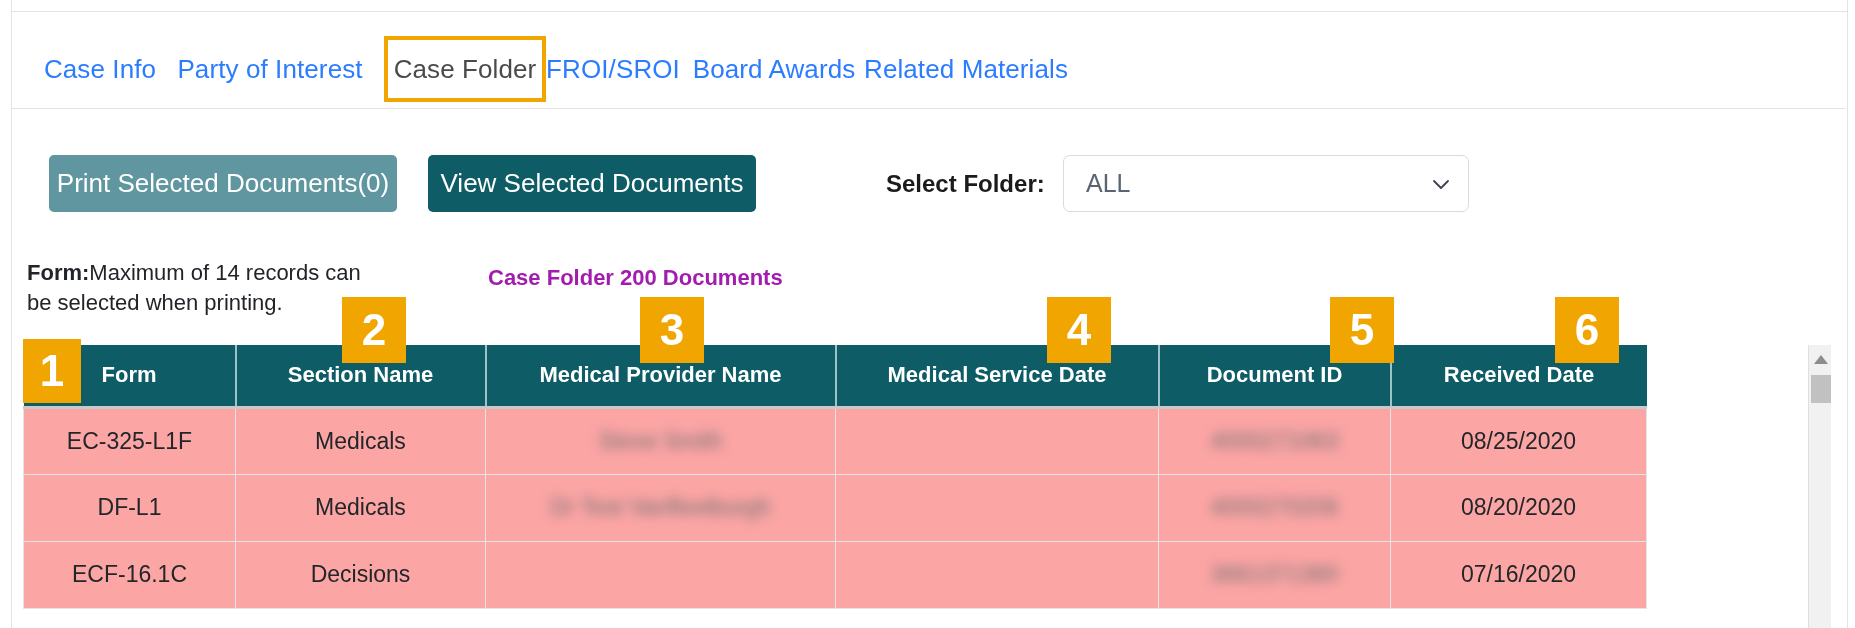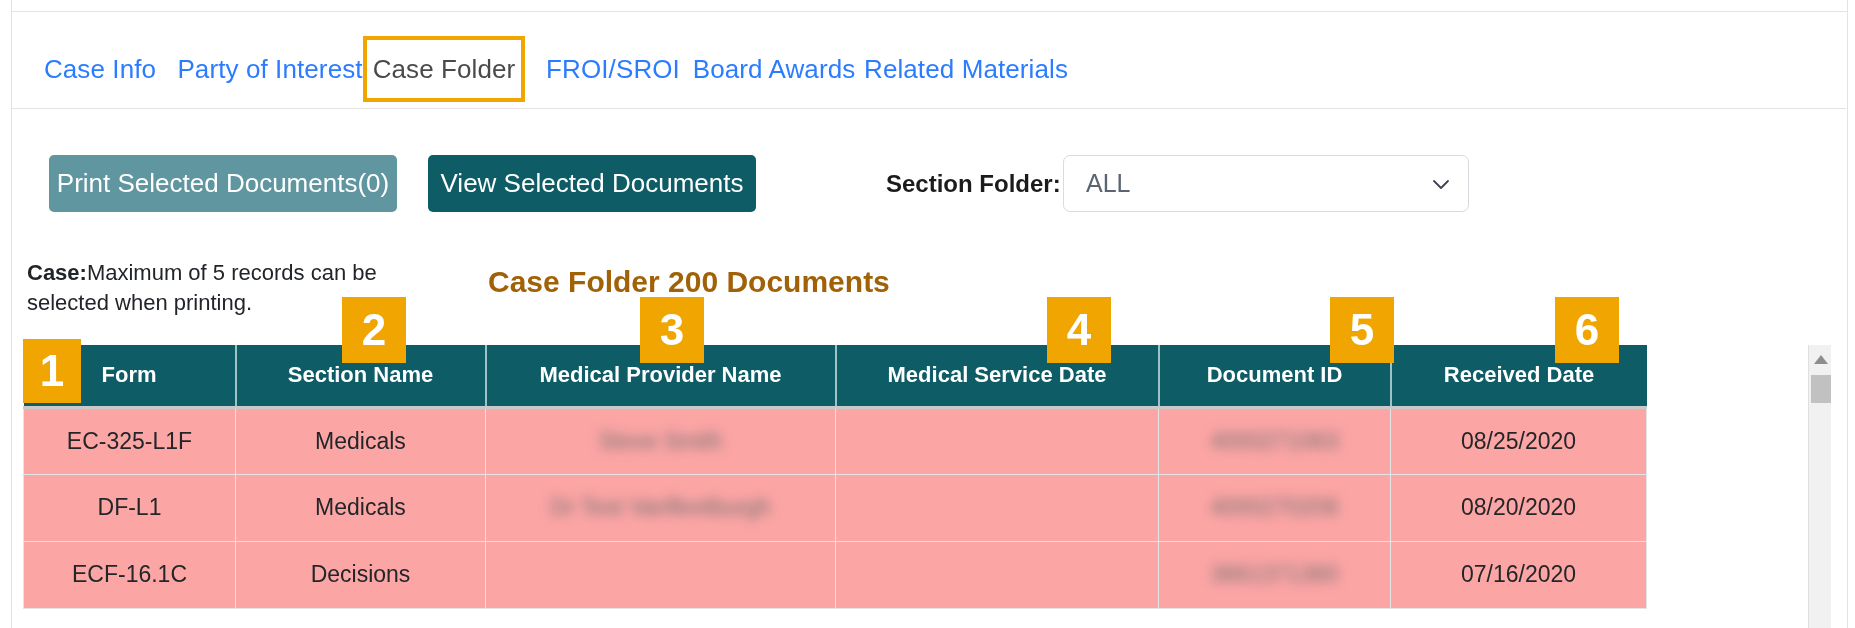--- a/index.html
+++ b/index.html
@@ -143,23 +143,23 @@
     font-size: 22px;
     line-height: 30px;
     color: #212529;
   }
   .note b { font-weight: bold; }
 
   .docs-heading {
     position: absolute;
     left: 488px;
     top: 265px;
-    font-size: 30px;
+    font-size: 22px;
     font-weight: bold;
-    color: #a16207;
+    color: #a21caf;
     white-space: nowrap;
   }
 
   
   .table-wrap {
     position: absolute;
     left: 23px;
     top: 345px;
     width: 1808px;
     height: 283px;
@@ -247,44 +247,44 @@
 <body>
 
 <div id="app">
 
   <div class="page-frame"></div>
   <div class="frame-top-rule"></div>
 
   <div class="tabbar" id="tabbar">
       <div class="tab" style="left: 168px; width: 180px;">Party of Interest</div>
       <div class="tab" style="left: 24px; width: 128px;">Case Info</div>
-      <div class="tab active" style="left: 351px; width: 162px;">Case Folder</div>
+      <div class="tab active" style="left: 372px; width: 162px;">Case Folder</div>
       <div class="tab" style="left: 536px; width: 130px;">FROI/SROI</div>
       <div class="tab" style="left: 682px; width: 160px;">Board Awards</div>
       <div class="tab" style="left: 859px; width: 190px;">Related Materials</div>
     </div>
   <div class="tabbar-underline"></div>
 
   <button class="btn btn-print">Print Selected Documents(0)</button>
 
   <button class="btn btn-view">View Selected Documents</button>
 
-  <div class="select-folder-label">Section Folder:</div>
+  <div class="select-folder-label">Select Folder:</div>
 
   <div class="folder-select">
     <span class="sel-value">ALL</span>
     <span class="chev">
       <svg width="18" height="18" viewBox="0 0 18 18">
         <path d="M2 5 L9 12 L16 5" fill="none" stroke="#3c4451" stroke-width="1.8" stroke-linecap="round" stroke-linejoin="round"></path>
       </svg>
     </span>
   </div>
 
   <div class="note">
-    <b>Case:</b><span>Maximum of 5 records can be selected when printing.</span>
+    <b>Form:</b><span>Maximum of 14 records can be selected when printing.</span>
   </div>
 
   <div class="docs-heading">Case Folder 200 Documents</div>
 
   <div class="table-wrap">
     <table class="grid">
       <colgroup id="colgroup">
           <col style="width: 212px;">
           <col style="width: 250px;">
           <col style="width: 350px;">

